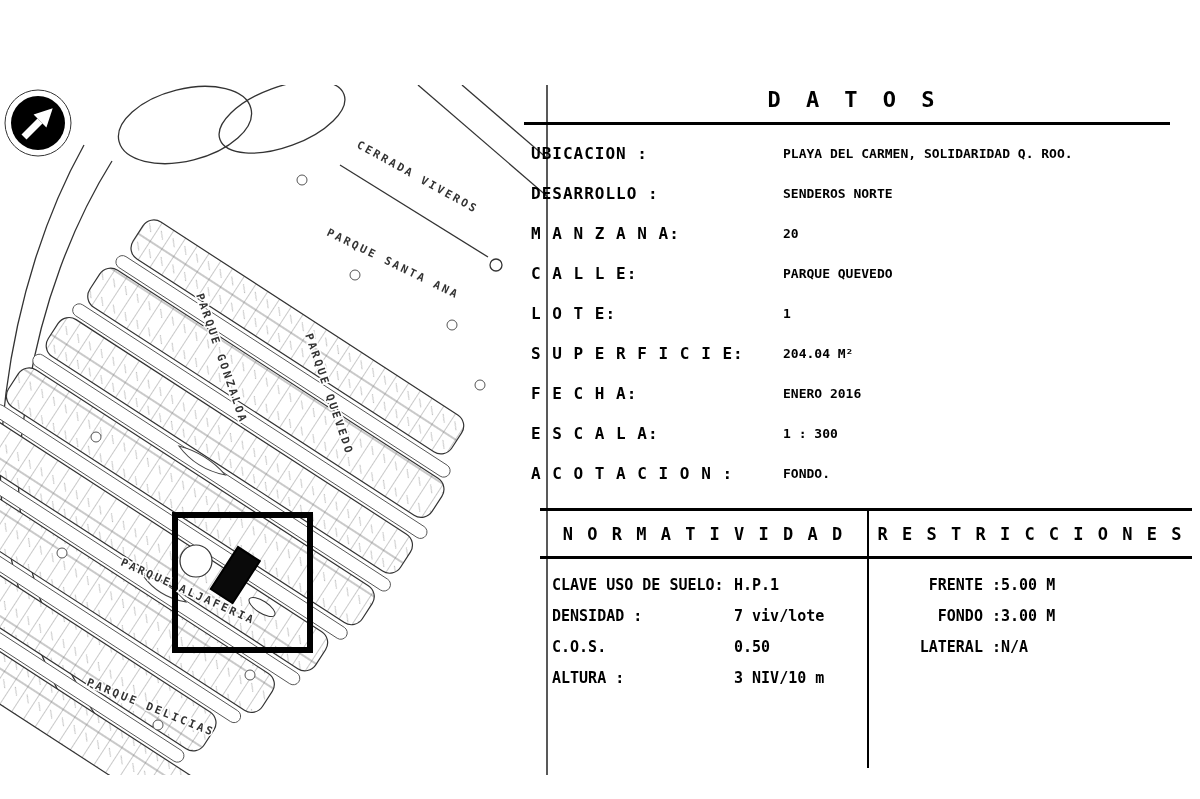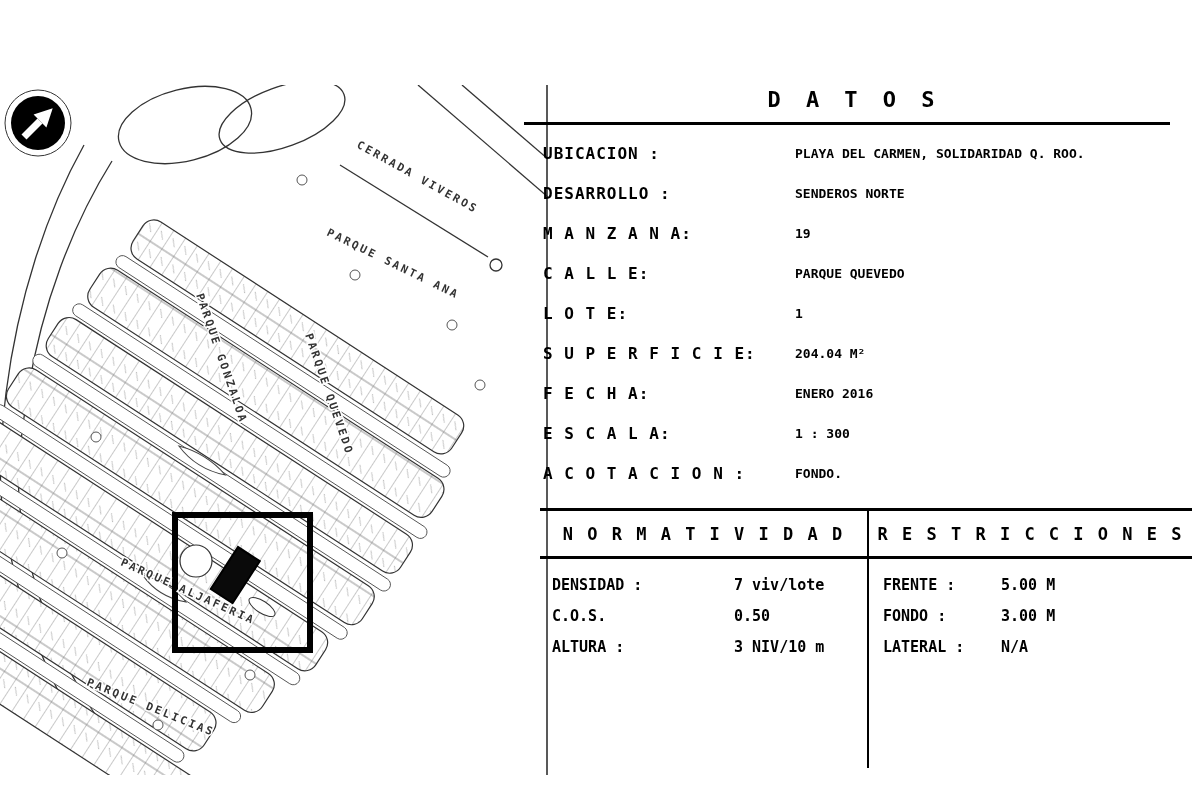--- a/index.html
+++ b/index.html
@@ -11,38 +11,38 @@
   .map{position:absolute;left:0;top:85px;width:548px;height:690px;}
   
   .panel{position:absolute;left:516px;top:85px;width:676px;height:680px;}
   .datos-title{
     position:absolute;left:0;top:2px;width:100%;text-align:center;
     font-size:22px;font-weight:bold;letter-spacing:6px;white-space:pre;
   }
   .hr1{position:absolute;left:8px;right:22px;top:37px;border-top:3px solid #000;}
   .datos-rows{position:absolute;left:0;top:48px;width:100%;}
   .drow{height:40px;display:flex;align-items:center;}
-  .drow .lbl{margin-left:27px;width:252px;flex:none;font-size:16px;font-weight:bold;white-space:pre;letter-spacing:1px;}
+  .drow .lbl{margin-left:15px;width:252px;flex:none;font-size:16px;font-weight:bold;white-space:pre;letter-spacing:1px;}
   .drow .val{font-size:13px;font-weight:bold;white-space:pre;}
   .section2{
     position:absolute;left:0;top:423px;width:652px;height:257px;
     border-top:3px solid #000;display:flex;margin-left:24px;
   }
   .col{box-sizing:border-box;}
   .col.norm{width:327px;}
   .col.restr{width:325px;border-left:2.5px solid #000;}
   .col-header{
     height:45px;display:flex;align-items:center;justify-content:center;
     font-size:17px;font-weight:bold;letter-spacing:2px;border-bottom:3px solid #000;white-space:pre;
   }
   .col-rows{padding-top:10px;}
   .nrow{height:31px;display:flex;align-items:center;font-size:15px;font-weight:bold;}
   .nrow .lbl{white-space:pre;flex:none;}
   .norm .nrow .lbl{margin-left:12px;width:182px;}
-  .restr .nrow .lbl{margin-left:14px;width:118px;}
+  .restr .nrow .lbl{margin-left:14px;width:118px;text-align:right;}
   .nrow .val{white-space:pre;}
 </style>
 </head>
 <body>
 
 <div class="page">
 
   <svg class="map" viewBox="0 0 548 690" width="548" height="690">
     <defs>
       <pattern id="lotPat" width="14" height="44" patternUnits="userSpaceOnUse">
@@ -139,21 +139,21 @@
       <div class="drow">
         <span class="lbl">UBICACION :</span>
         <span class="val">PLAYA DEL CARMEN, SOLIDARIDAD Q. ROO.</span>
       </div>
       <div class="drow">
         <span class="lbl">DESARROLLO :</span>
         <span class="val">SENDEROS NORTE</span>
       </div>
       <div class="drow">
         <span class="lbl">M A N Z A N A:</span>
-        <span class="val">19</span>
+        <span class="val">20</span>
       </div>
       <div class="drow">
         <span class="lbl">C A L L E:</span>
         <span class="val">PARQUE QUEVEDO</span>
       </div>
       <div class="drow">
         <span class="lbl">L O T E:</span>
         <span class="val">1</span>
       </div>
       <div class="drow">
@@ -173,20 +173,24 @@
         <span class="val">FONDO.</span>
       </div>
     </div>
 
     <div class="section2">
 
       <div class="col norm">
         <div class="col-header">N O R M A T I V I D A D</div>
         <div class="col-rows">
           <div class="nrow">
+            <span class="lbl">CLAVE USO DE SUELO:</span>
+            <span class="val">H.P.1</span>
+          </div>
+          <div class="nrow">
             <span class="lbl">DENSIDAD :</span>
             <span class="val">7 viv/lote</span>
           </div>
           <div class="nrow">
             <span class="lbl">C.O.S.</span>
             <span class="val">0.50</span>
           </div>
           <div class="nrow">
             <span class="lbl">ALTURA :</span>
             <span class="val">3 NIV/10 m</span>

